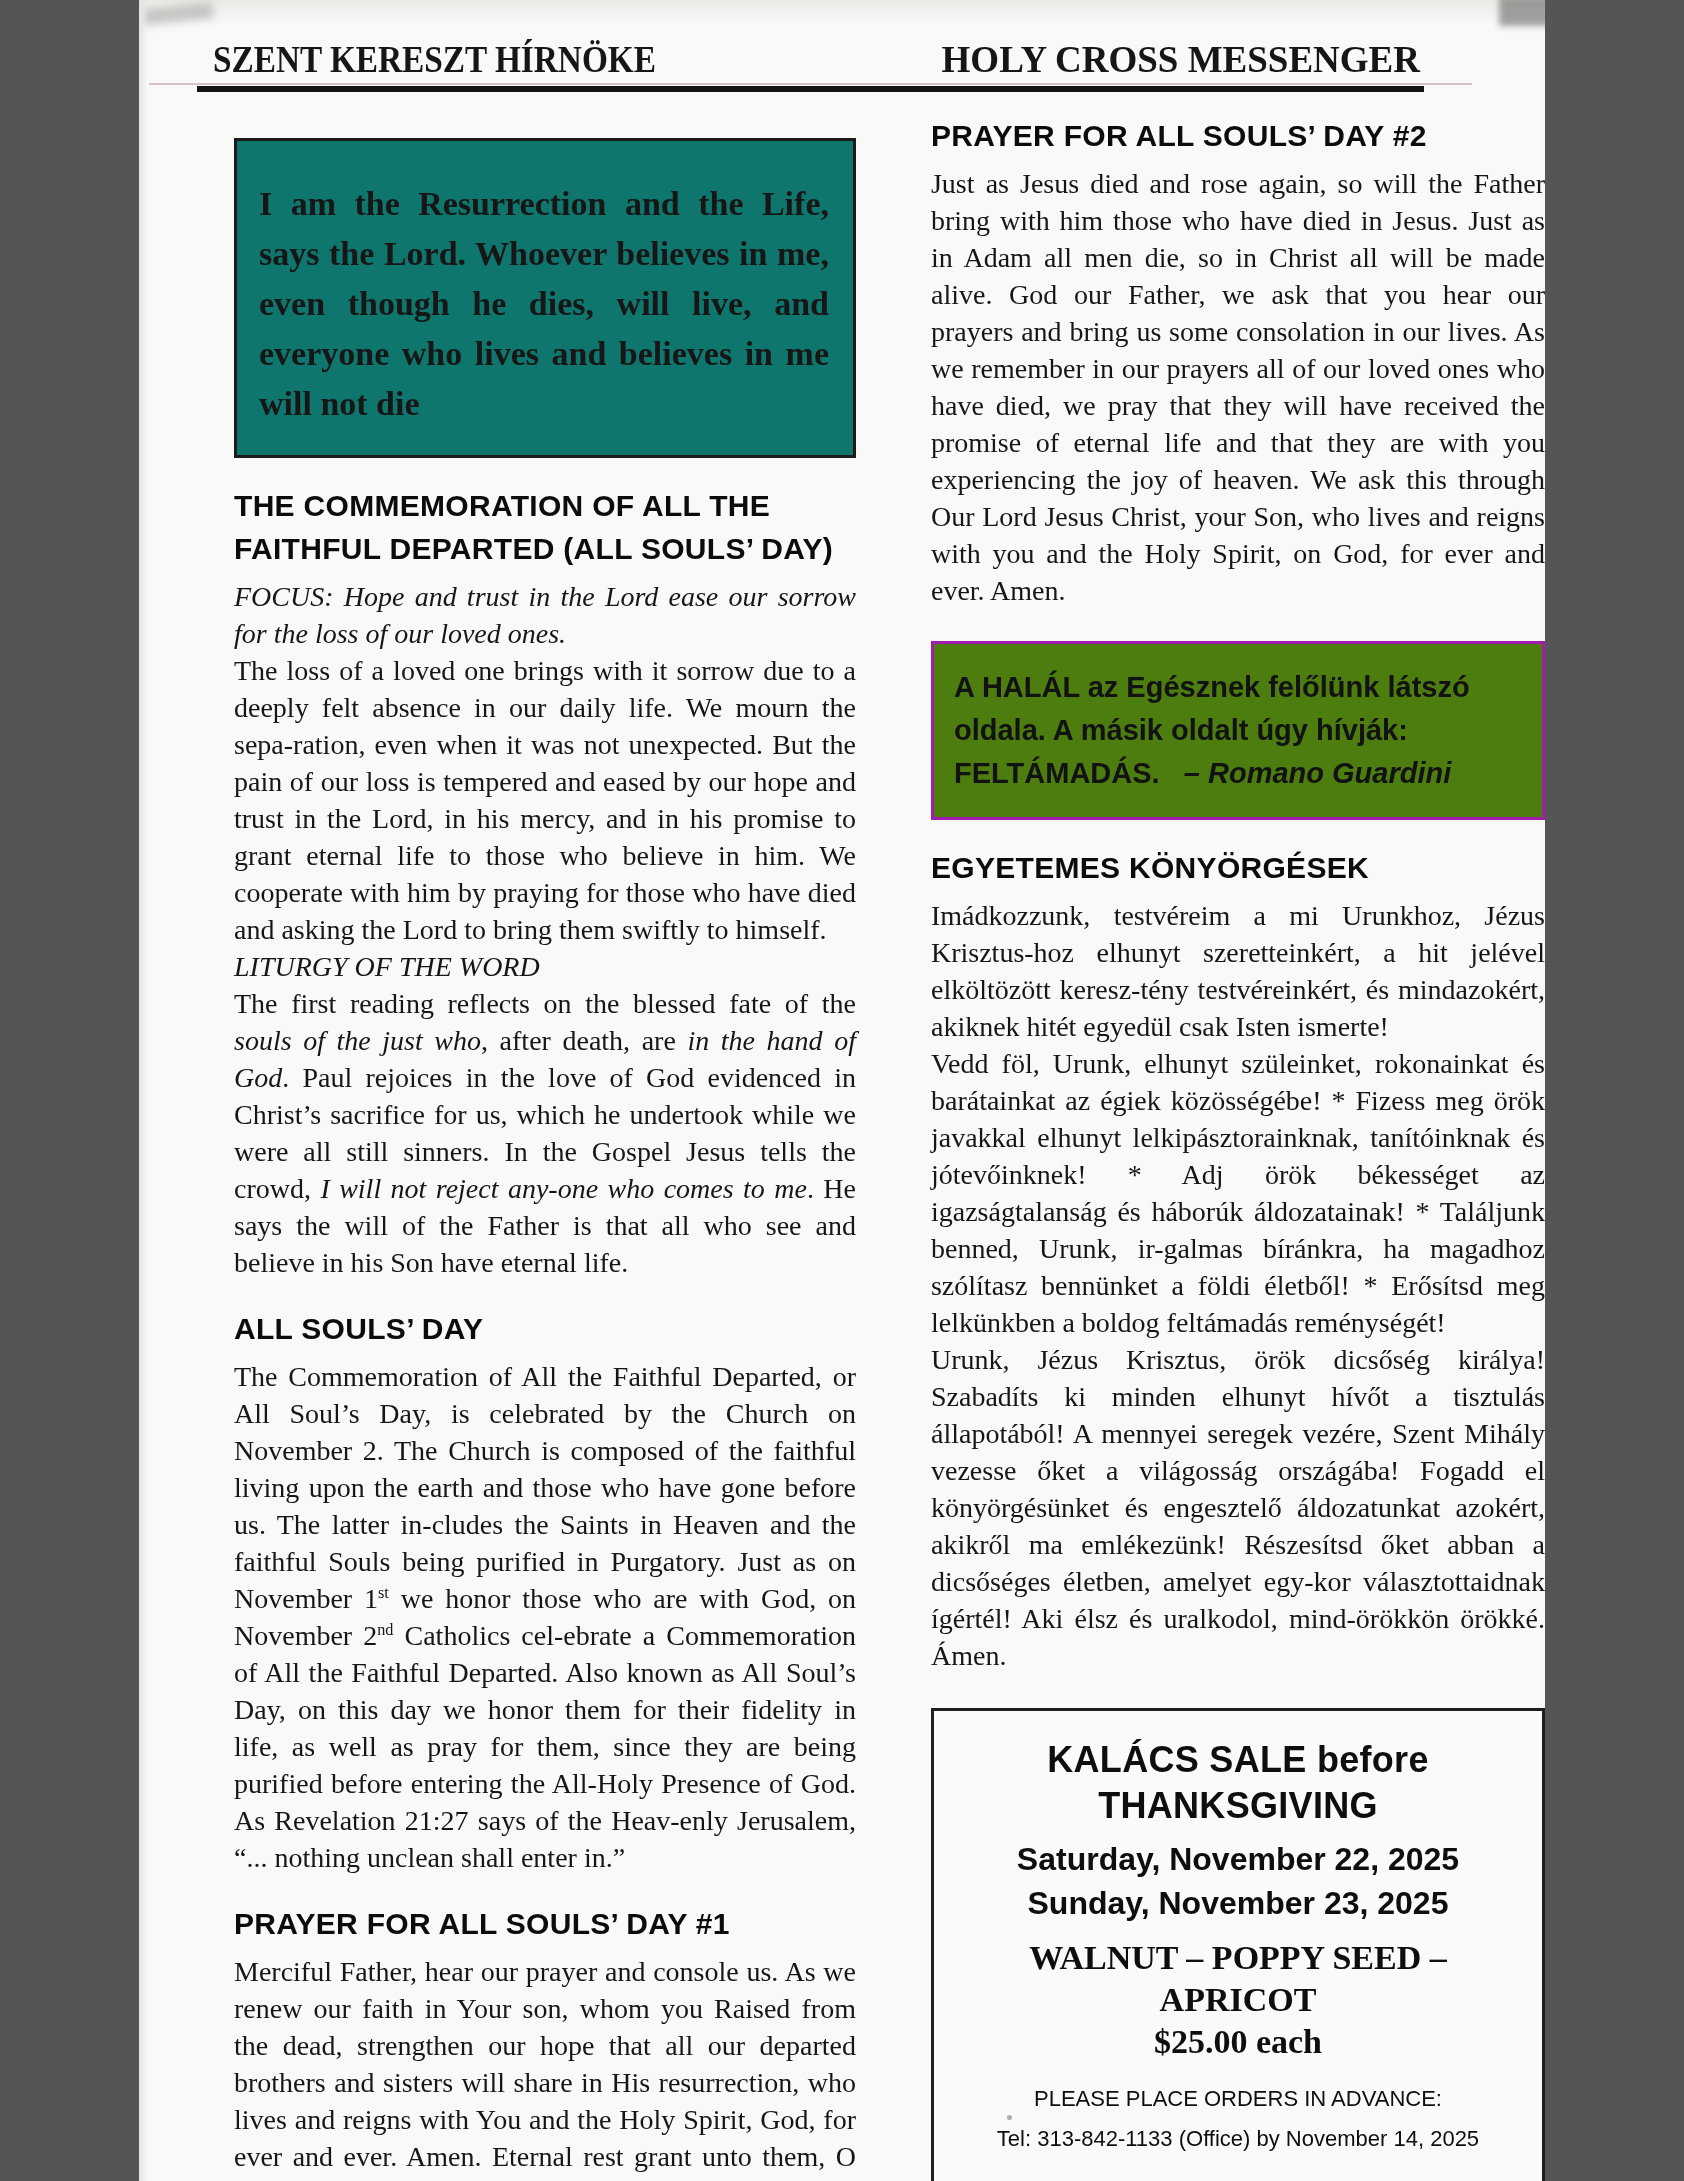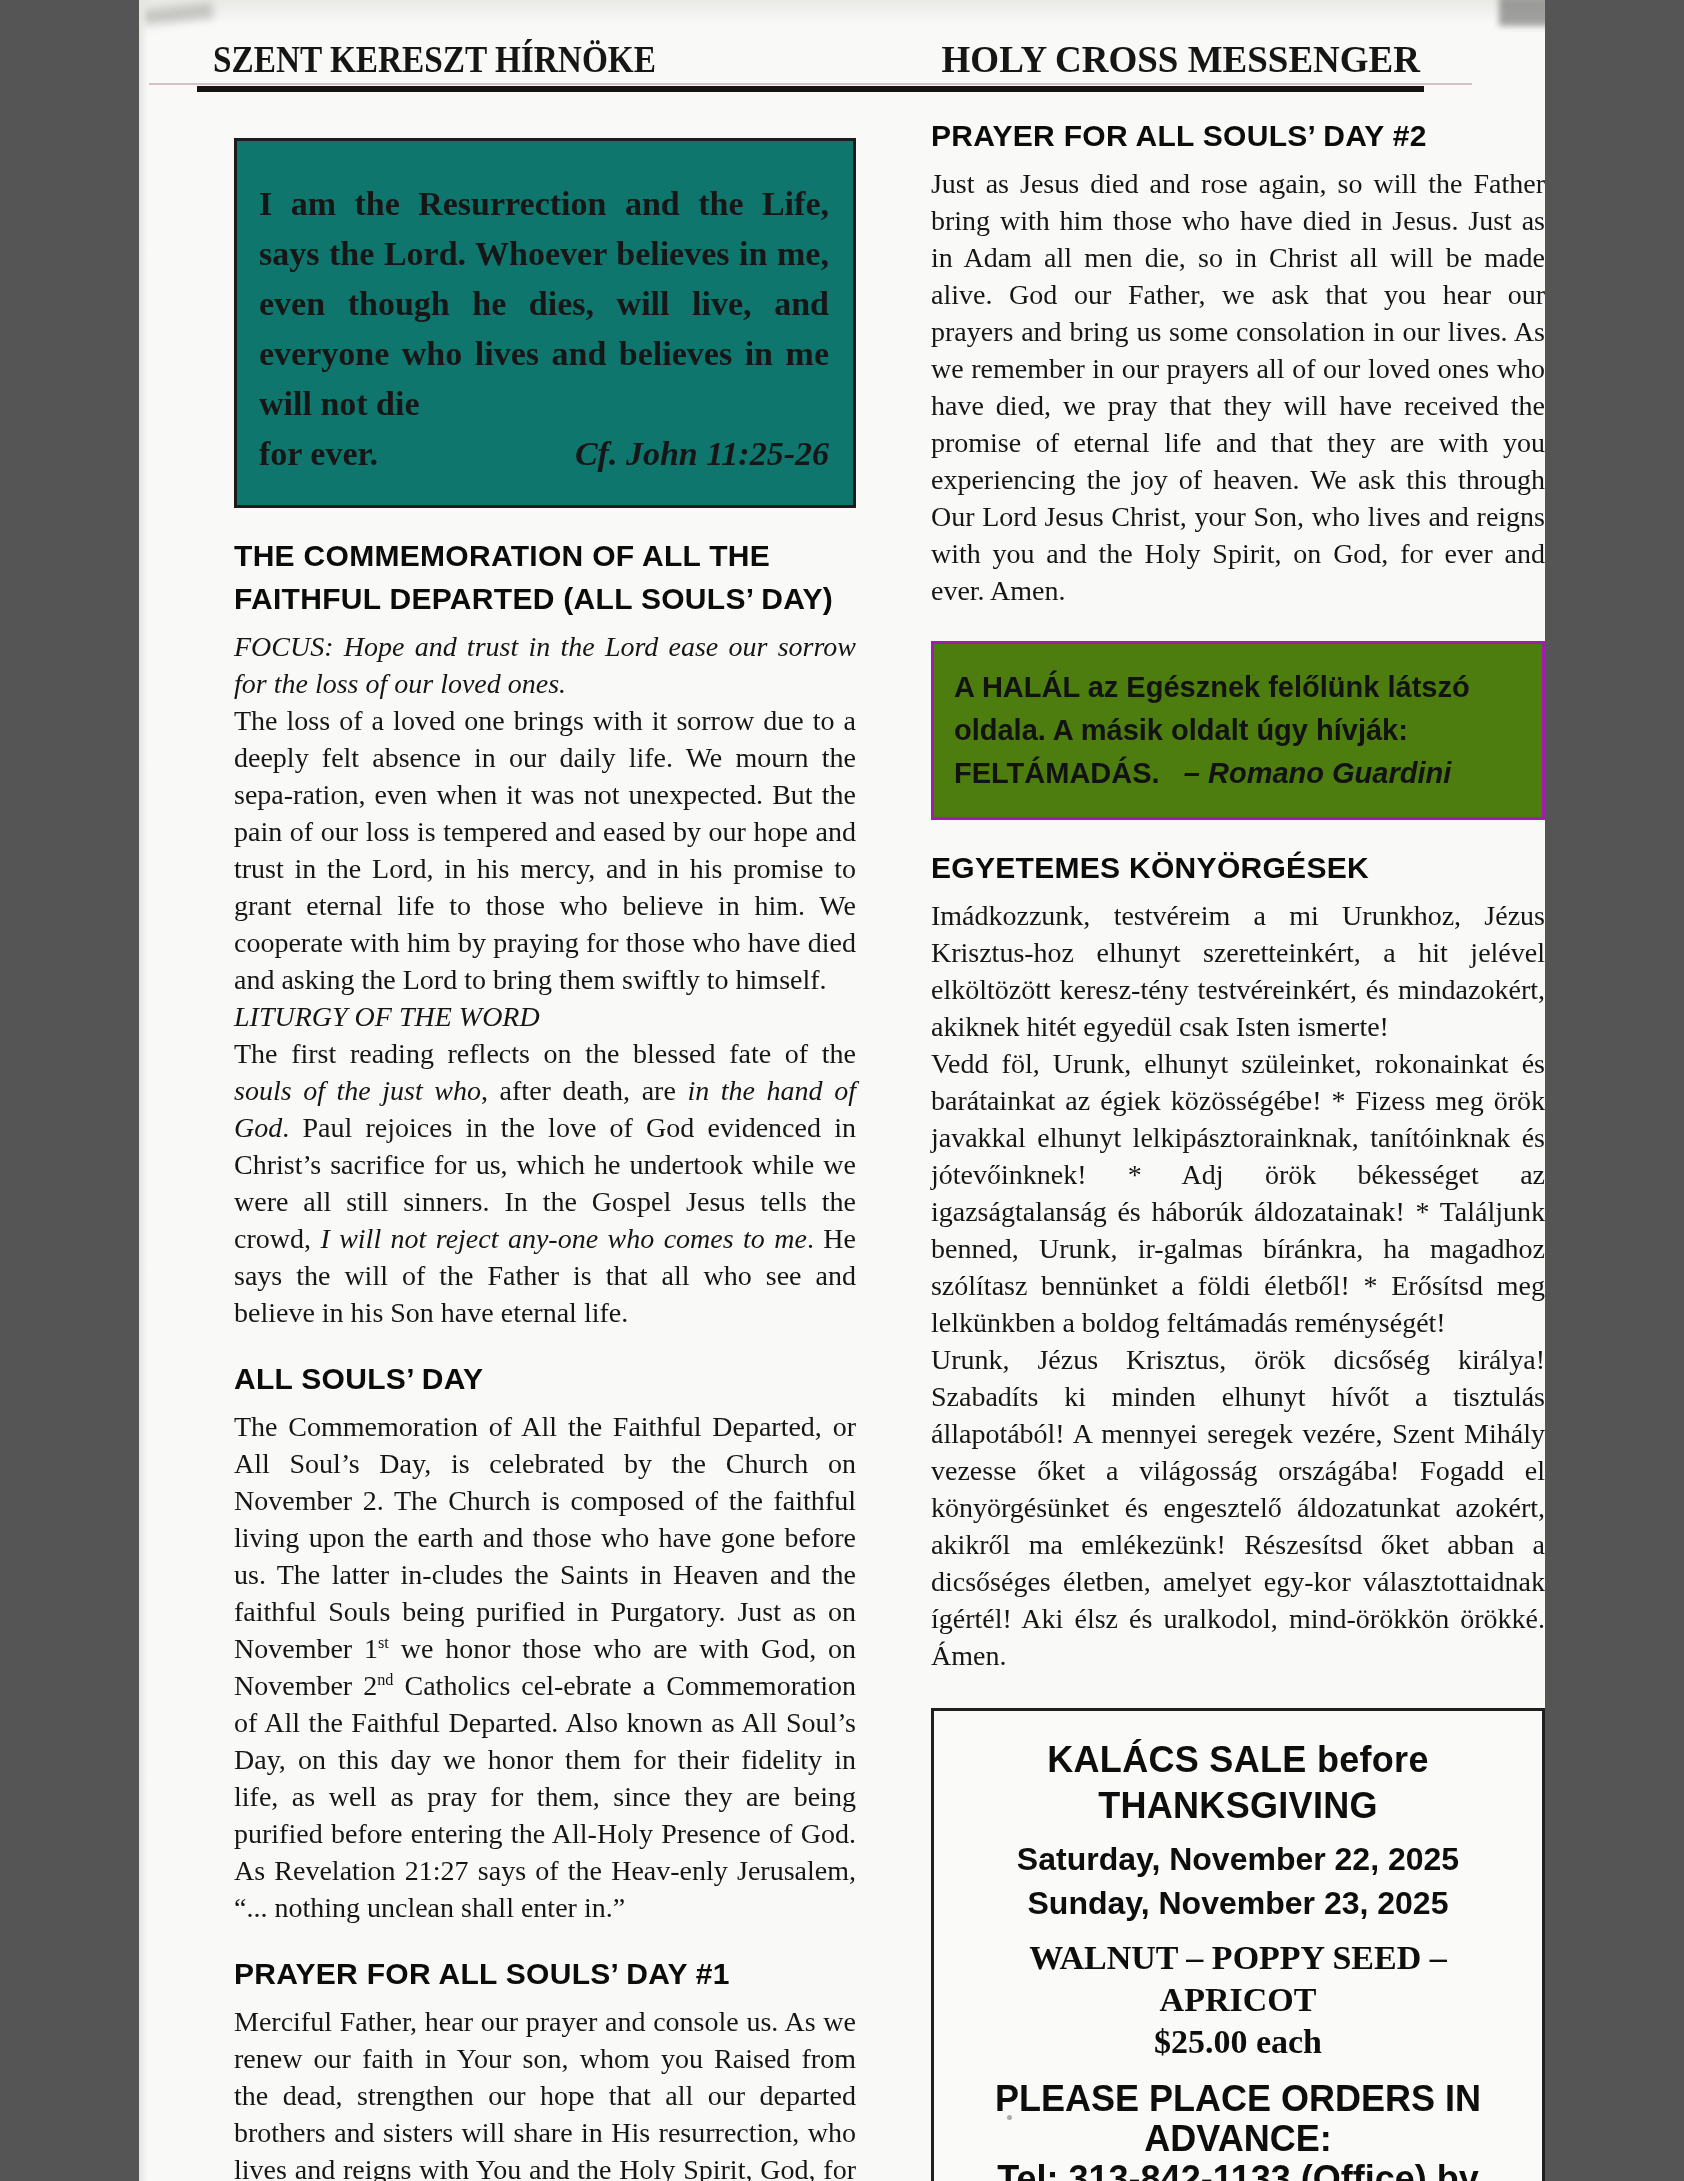--- a/index.html
+++ b/index.html
@@ -65,21 +65,21 @@
   
   .kalacs-box{border:3px solid #1f1f1f;margin-top:34px;padding:26px 16px 28px;
     text-align:center;font-family:"Liberation Sans",sans-serif;color:#0e0e0e;
     background:#fafaf8;}
   .kalacs-title{font-size:36px;line-height:46px;font-weight:600;letter-spacing:0.3px;}
   .kalacs-dates{margin-top:8px;font-size:32px;line-height:44px;font-weight:700;}
   .kalacs-serif{margin-top:12px;font-family:"Liberation Serif",serif;
     font-weight:700;font-size:34px;line-height:42px;}
   .kalacs-price{font-family:"Liberation Serif",serif;font-weight:700;
     font-size:34px;line-height:42px;}
-  .kalacs-orders{margin-top:16px;font-size:36px;line-height:40px;font-weight:700;}
+  .kalacs-orders{margin-top:16px;font-size:22px;line-height:40px;font-weight:400;}
   .kalacs-hu{margin-top:14px;font-family:"Liberation Serif",serif;
     font-weight:700;font-size:34px;line-height:44px;}
 </style>
 </head>
 <body>
 
 <div class="page">
 
   <div class="artifact-top-band"></div>
   <div class="artifact-topleft"></div>
@@ -95,24 +95,20 @@
     <div class="rule-pink"></div>
     <div class="rule-black"></div>
   </div>
 
   <div class="columns">
 
     <div class="col-left">
 
       <div class="scripture-box">
         <p class="scripture-text">I am the Resurrection and the Life, says the Lord. Whoever believes in me, even though he dies, will live, and everyone who lives and believes in me will not die</p>
-        <div class="scripture-last">
-          <span>for ever.</span>
-          <span class="scripture-cite">Cf. John 11:25-26</span>
-        </div>
       </div>
 
       <h2 class="section-heading">THE COMMEMORATION OF ALL THE FAITHFUL DEPARTED (ALL SOULS’ DAY)</h2>
       <p class="body italic">FOCUS: Hope and trust in the Lord ease our sorrow for the loss of our loved ones.</p>
       <p class="body">The loss of a loved one brings with it sorrow due to a deeply felt absence in our daily life. We mourn the sepa-ration, even when it was not unexpected. But the pain of our loss is tempered and eased by our hope and trust in the Lord, in his mercy, and in his promise to grant eternal life to those who believe in him. We cooperate with him by praying for those who have died and asking the Lord to bring them swiftly to himself.</p>
       <p class="body italic">LITURGY OF THE WORD</p>
       <p class="body"><span>The first reading reflects on the blessed fate of the </span><i>souls of the just who</i><span>, after death, are </span><i>in the hand of God</i><span>. Paul rejoices in the love of God evidenced in Christ’s sacrifice for us, which he undertook while we were all still sinners. In the Gospel Jesus tells the crowd, </span><i>I will not reject any-one who comes to me</i><span>. He says the will of the Father is that all who see and believe in his Son have eternal life.</span></p>
 
       <h2 class="section-heading">ALL SOULS’ DAY</h2>
       <p class="body"><span>The Commemoration of All the Faithful Departed, or All Soul’s Day, is celebrated by the Church on November 2. The Church is composed of the faithful living upon the earth and those who have gone before us. The latter in-cludes the Saints in Heaven and the faithful Souls being purified in Purgatory. Just as on November 1</span><sup>st</sup><span> we honor those who are with God, on November 2</span><sup>nd</sup><span> Catholics cel-ebrate a Commemoration of All the Faithful Departed. Also known as All Soul’s Day, on this day we honor them for their fidelity in life, as well as pray for them, since they are being purified before entering the All-Holy Presence of God. As Revelation 21:27 says of the Heav-enly Jerusalem, “... nothing unclean shall enter in.”</span></p>

